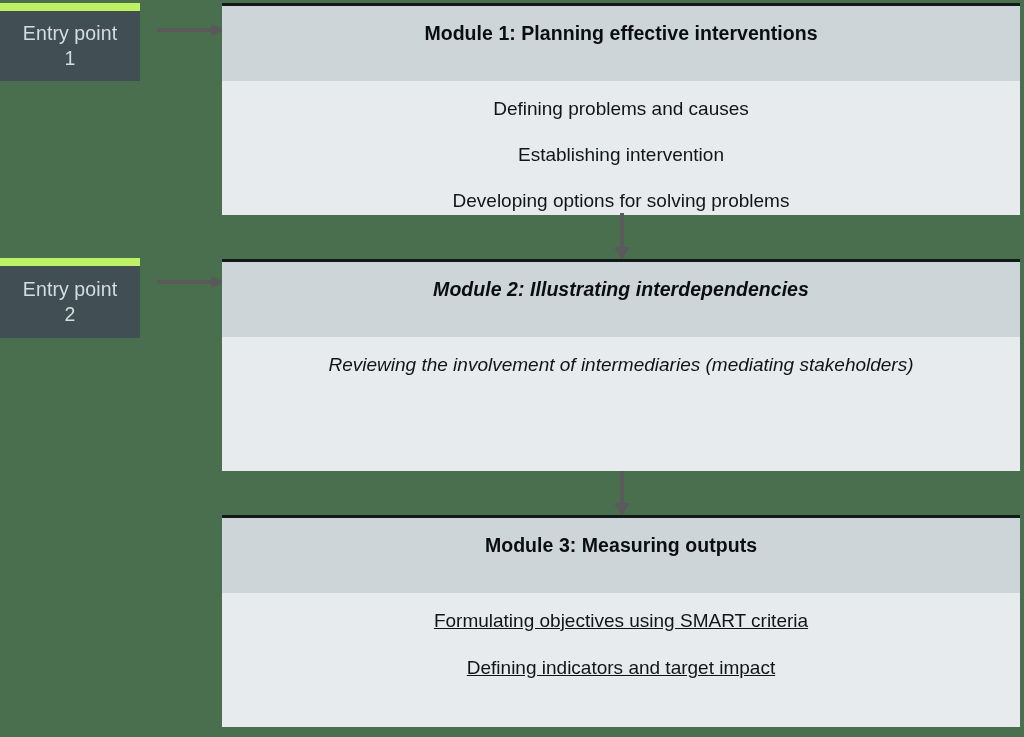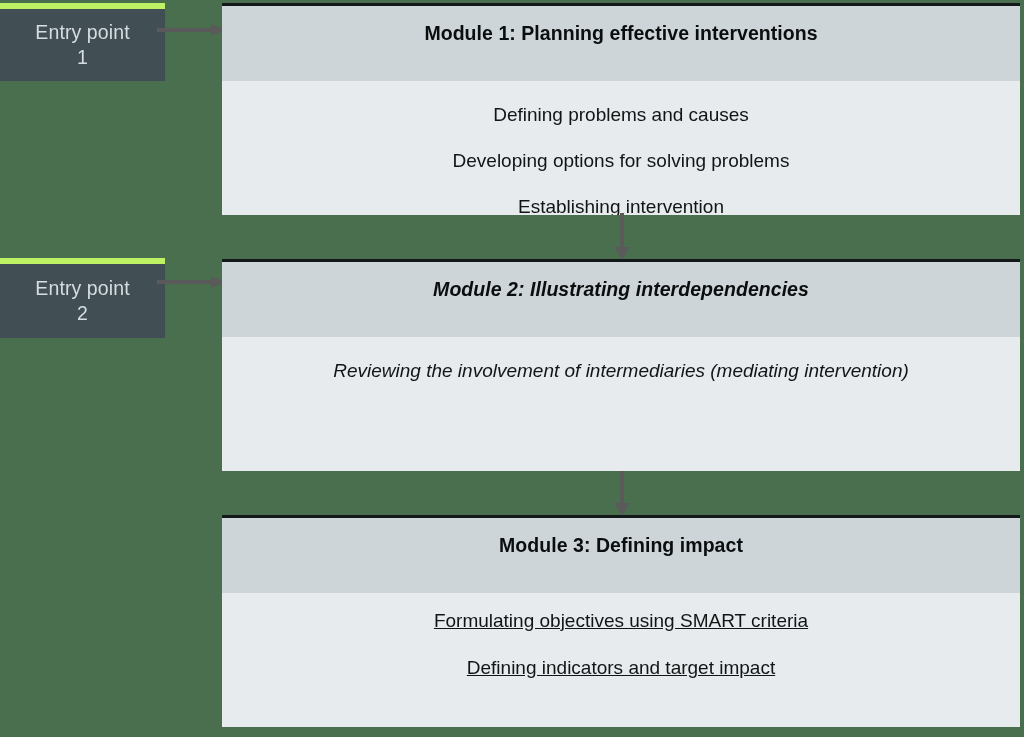--- a/index.html
+++ b/index.html
@@ -15,23 +15,23 @@
     background: #4a6f4f;
     overflow: hidden;
     font-family: "Liberation Sans", sans-serif;
     -webkit-font-smoothing: antialiased;
   }
 
   
   .entry-box {
     position: absolute;
     left: 0;
-    width: 165px;
+    width: 140px;
     background: #414f55;
-    border-top: 6px solid #bef264;
+    border-top: 8px solid #bef264;
     box-sizing: border-box;
     display: flex;
     align-items: center;
     justify-content: center;
     text-align: center;
     color: #d6dde0;
     font-size: 19.5px;
     line-height: 1.28;
     letter-spacing: 0.1px;
   }
@@ -91,21 +91,21 @@
     padding: 0 14px;
     margin-top: -20px;
   }
 
   .module-body {
     height: 134px;
     display: flex;
     flex-direction: column;
     align-items: center;
     justify-content: flex-start;
-    padding-top: 24px;
+    padding-top: 18px;
     box-sizing: border-box;
   }
   .module-body .module-line {
     font-size: 19px;
     color: #121516;
     text-align: center;
     line-height: 1.0;
     padding: 0 10px;
     margin-bottom: 27px;
     white-space: nowrap;
@@ -128,22 +128,22 @@
     <line x1="0" y1="7" x2="56" y2="7" stroke="#5a5a5a" stroke-width="4"></line>
     <polygon points="54,1 68,7 54,13" fill="#5a5a5a"></polygon>
   </svg>
 
   <div class="module" id="module-1">
     <div class="module-header">
       <div class="module-title">Module 1: Planning effective interventions</div>
     </div>
     <div class="module-body">
       <div class="module-line">Defining problems and causes</div>
+      <div class="module-line">Establishing intervention</div>
       <div class="module-line">Developing options for solving problems</div>
-      <div class="module-line">Establishing intervention</div>
     </div>
   </div>
 
   <svg class="v-arrow" id="arrow-m1-m2" viewBox="0 0 22 47">
     <line x1="11" y1="0" x2="11" y2="36" stroke="#5a5a5a" stroke-width="4"></line>
     <polygon points="3,34 19,34 11,47" fill="#5a5a5a"></polygon>
   </svg>
 
   <div class="entry-box" id="entry-2">
     <span class="entry-label"><span>Entry point</span><br><span>2</span></span>
@@ -152,32 +152,32 @@
   <svg class="h-arrow" id="arrow-entry2" viewBox="0 0 68 14">
     <line x1="0" y1="7" x2="56" y2="7" stroke="#5a5a5a" stroke-width="4"></line>
     <polygon points="54,1 68,7 54,13" fill="#5a5a5a"></polygon>
   </svg>
 
   <div class="module" id="module-2">
     <div class="module-header">
       <div class="module-title">Module 2: Illustrating interdependencies</div>
     </div>
     <div class="module-body">
-      <div class="module-line">Reviewing the involvement of intermediaries (mediating intervention)</div>
+      <div class="module-line">Reviewing the involvement of intermediaries (mediating stakeholders)</div>
     </div>
   </div>
 
   <svg class="v-arrow" id="arrow-m2-m3" viewBox="0 0 22 45">
     <line x1="11" y1="0" x2="11" y2="34" stroke="#5a5a5a" stroke-width="4"></line>
     <polygon points="3,32 19,32 11,45" fill="#5a5a5a"></polygon>
   </svg>
 
   <div class="module" id="module-3">
     <div class="module-header">
-      <div class="module-title">Module 3: Defining impact</div>
+      <div class="module-title">Module 3: Measuring outputs</div>
     </div>
     <div class="module-body">
       <div class="module-line">Formulating objectives using SMART criteria</div>
       <div class="module-line">Defining indicators and target impact</div>
     </div>
   </div>
 
 </div>
 
 </body></html>

